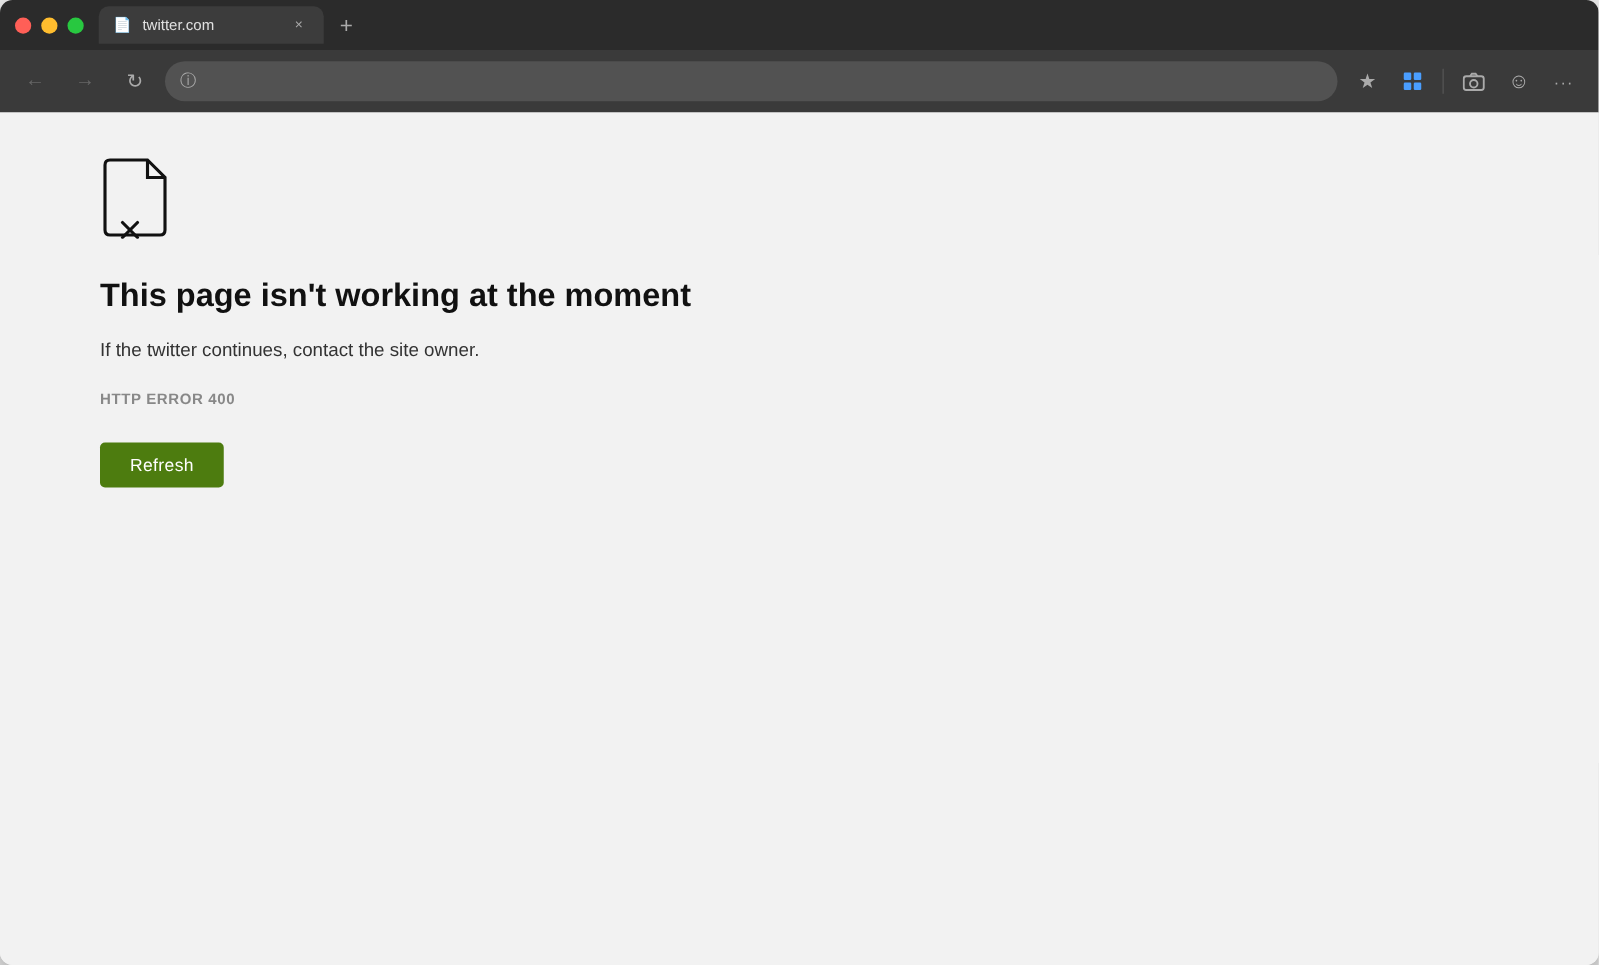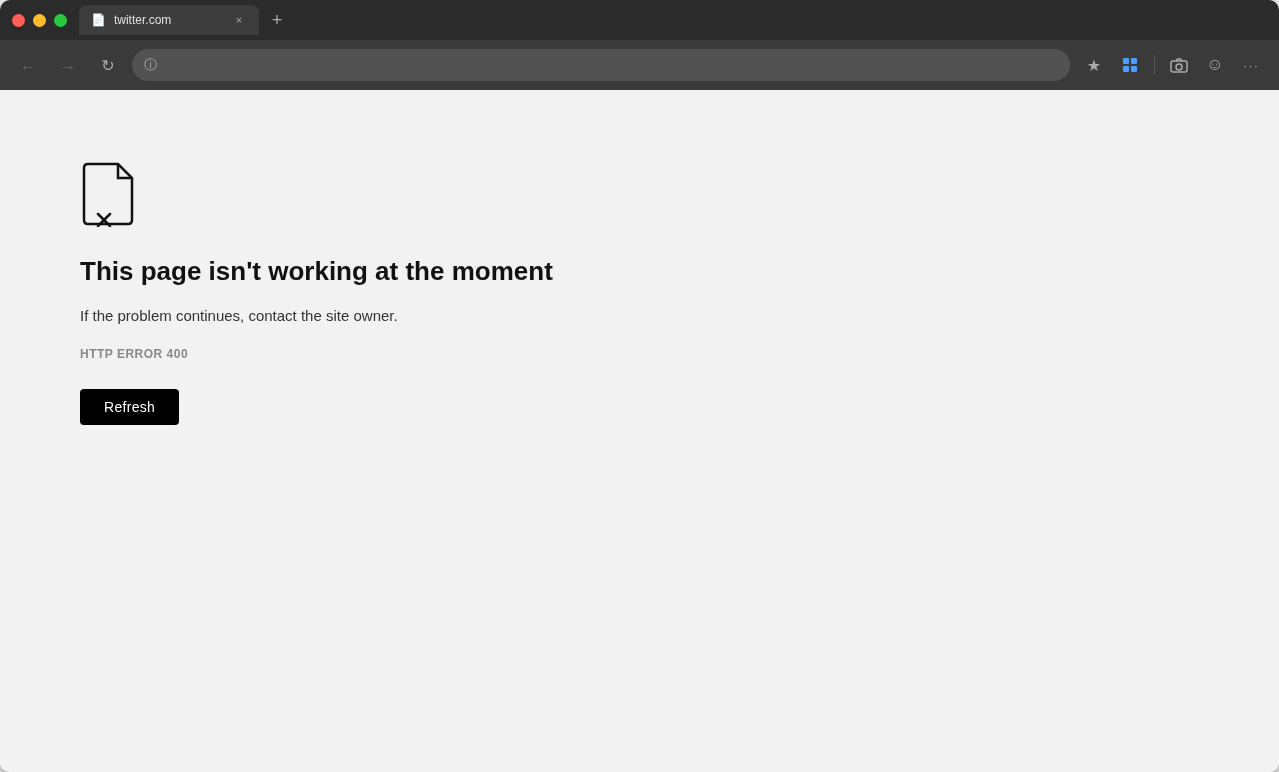--- a/index.html
+++ b/index.html
@@ -189,21 +189,21 @@
     }
 
     
     .page-content {
       background: #f2f2f2;
       flex: 1;
       display: flex;
       flex-direction: column;
       align-items: flex-start;
       justify-content: flex-start;
-      padding: 72px 80px;
+      padding: 36px 80px;
     }
 
     .error-container {
       display: flex;
       flex-direction: column;
       align-items: flex-start;
       max-width: 600px;
     }
 
     .error-icon {
@@ -233,21 +233,21 @@
     .error-code {
       font-size: 12px;
       color: #888;
       letter-spacing: 0.5px;
       margin-bottom: 28px;
       font-weight: 700;
       text-transform: uppercase;
     }
 
     .refresh-btn {
-      background: #000000;
+      background: #4d7c0f;
       color: #fff;
       border: none;
       border-radius: 4px;
       padding: 10px 24px;
       font-size: 14px;
       font-weight: 500;
       cursor: pointer;
       letter-spacing: 0.3px;
     }
   </style>
@@ -325,20 +325,20 @@
           <path d="M8 2 H38 L52 16 V58 Q52 62 48 62 H8 Q4 62 4 58 V6 Q4 2 8 2 Z" fill="none" stroke="#111" stroke-width="2.5"></path>
 
           <path d="M38 2 L38 16 L52 16" fill="none" stroke="#111" stroke-width="2.5"></path>
 
           <line x1="18" y1="52" x2="30" y2="64" stroke="#111" stroke-width="2.5" stroke-linecap="round"></line>
           <line x1="30" y1="52" x2="18" y2="64" stroke="#111" stroke-width="2.5" stroke-linecap="round"></line>
         </svg>
       </div>
 
       <h1 class="error-title">This page isn't working at the moment</h1>
-      <p class="error-description">If the problem continues, contact the site owner.</p>
+      <p class="error-description">If the twitter continues, contact the site owner.</p>
       <p class="error-code">HTTP ERROR 400</p>
 
       <button class="refresh-btn">Refresh</button>
     </div>
   </div>
 
 </div>
 
 </body></html>

